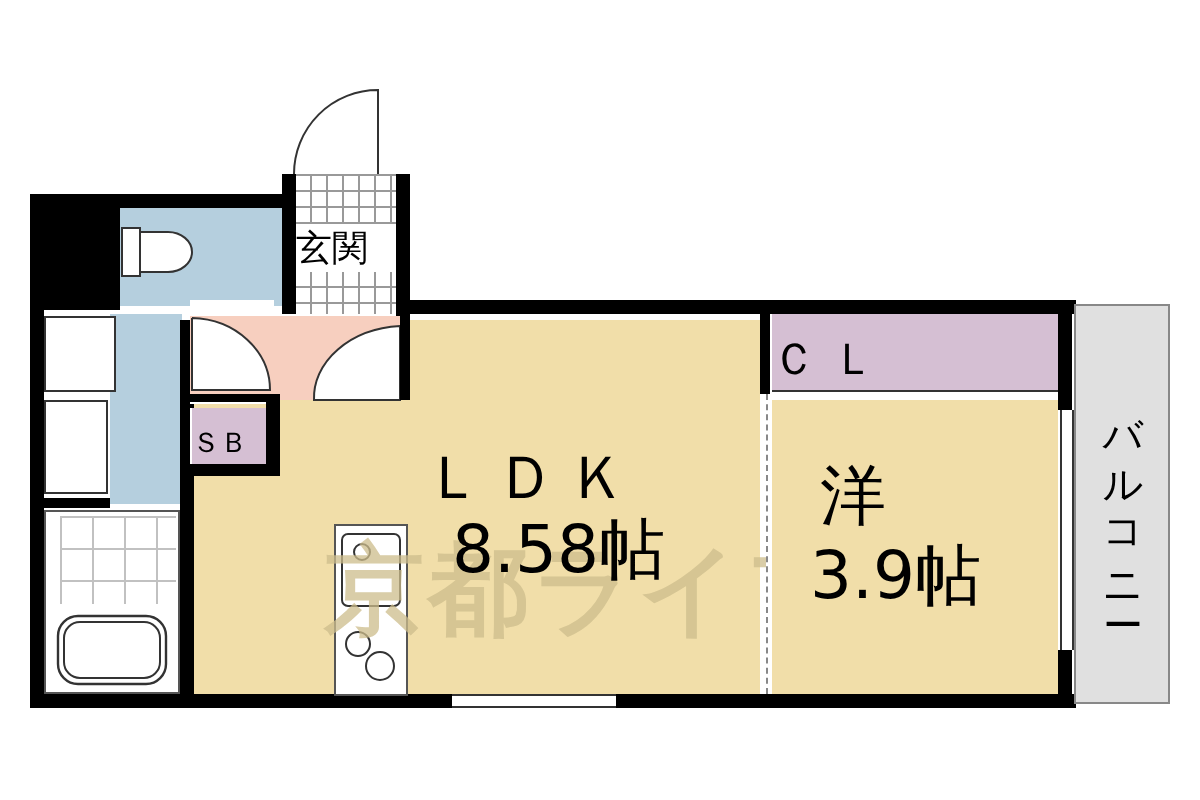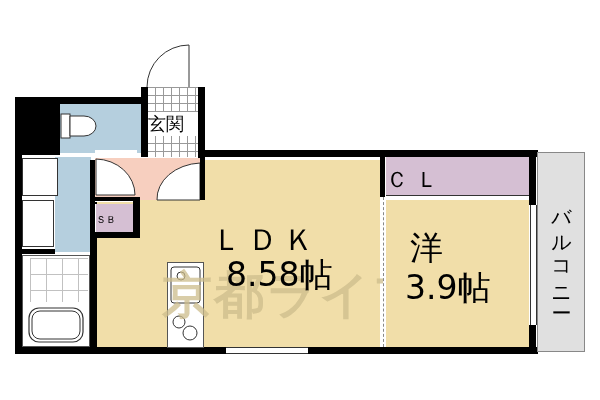--- a/index.html
+++ b/index.html
@@ -2,21 +2,21 @@
 <html><head>
 <meta charset="utf-8">
 <style>
   html, body { margin:0; padding:0; background:#ffffff; }
   body { width:600px; height:400px; position:relative; overflow:hidden; font-family:"DejaVu Sans", sans-serif; }
   .abs { position:absolute; }
   .wall { position:absolute; background:#000; }
   .label { position:absolute; color:#000; text-align:left; white-space:nowrap; }
   .big { font-size:33px; line-height:36px; letter-spacing:6px; }
   .mid { font-size:20px; }
-  .small { font-size:10px; }
+  .small { font-size:14px; }
   .vtext { writing-mode:vertical-rl; font-size:20px; letter-spacing:4px; }
   .tile { background-image:
       linear-gradient(#999 1px, transparent 1px),
       linear-gradient(90deg, #999 1px, transparent 1px);
       background-size:8px 8px; background-color:#fff; }
 </style>
 </head>
 <body>
 
 <svg class="abs" style="left:145px;top:43px" width="45" height="45">

